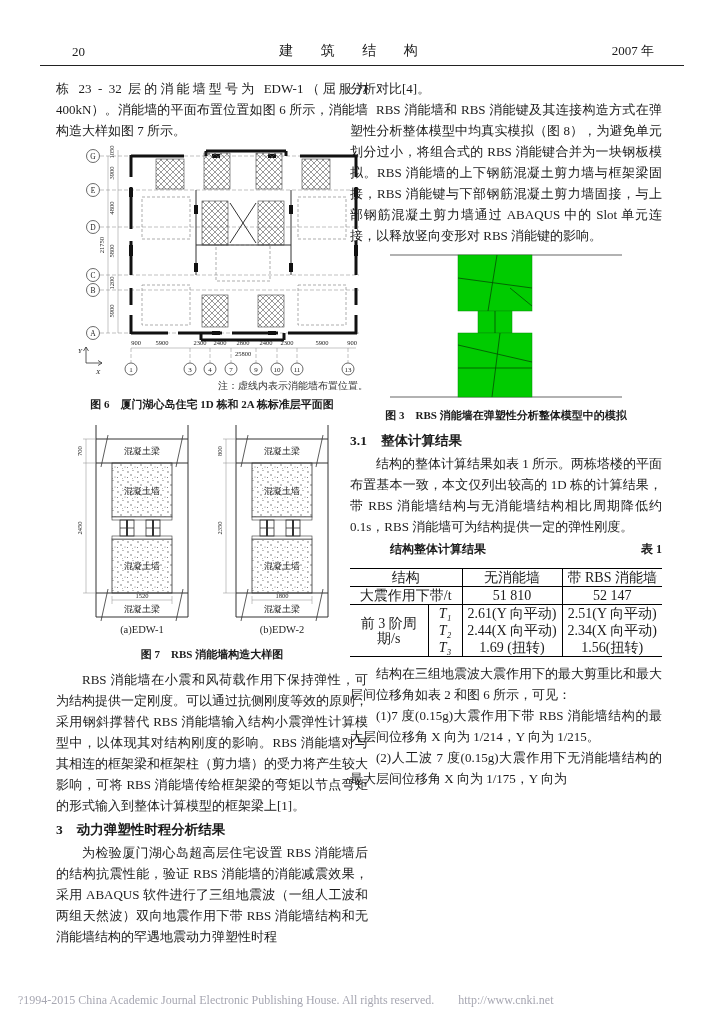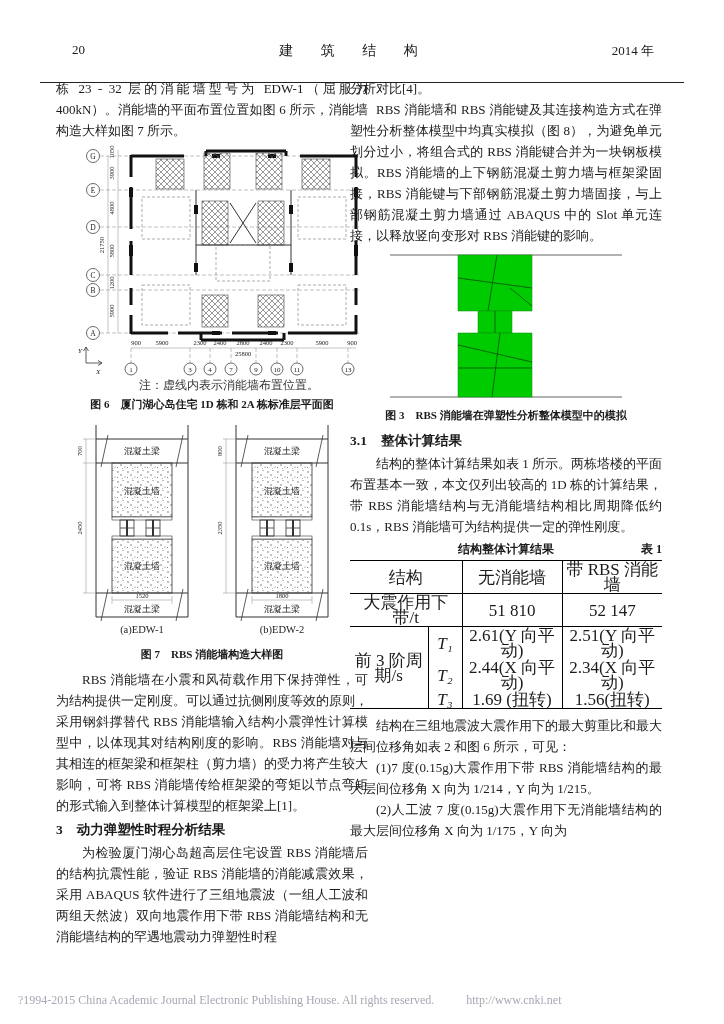--- a/index.html
+++ b/index.html
@@ -3,63 +3,63 @@
 <meta charset="utf-8">
 <style>
   html,body { margin:0; padding:0; }
   body {
     width:724px; height:1024px; position:relative; background:#ffffff;
     font-family:"Liberation Serif","DejaVu Serif",serif; color:#1b1b1b;
     overflow:hidden;
   }
   .header {
     position:absolute; top:42px; left:40px; width:644px;
-    border-bottom:1.5px solid #222; padding-bottom:22px;
-    display:flex; justify-content:space-between; align-items:flex-start;
+    border-bottom:1.5px solid #222; padding-bottom:5px;
+    display:flex; justify-content:space-between; align-items:flex-end;
     font-size:13px;
   }
   .header .pgnum { margin-left:32px; }
   .header .jtitle { letter-spacing:12px; font-size:14px; text-indent:12px; }
   .header .yr { margin-right:30px; }
   .col { position:absolute; top:72px; width:312px; font-size:13px; line-height:21px; text-align:justify; }
   .col-left { left:56px; }
   .col-right { left:350px; }
   .para { margin:0; text-indent:2em; }
   .para.noindent { text-indent:0; }
   .para.first { margin-top:6px; }
   .fig { margin-top:4px; text-align:center; }
   .fig svg { display:block; }
-  .fignote { font-size:12px; line-height:11px; text-align:center; margin:1px 0 0 34px; color:#333; }
+  .fignote { font-size:10px; line-height:11px; text-align:right; margin:1px 0 0 34px; color:#333; }
   .figcap { font-size:11px; font-weight:bold; line-height:18px; margin:4px 0 6px 0; text-align:center; text-indent:0; }
   .sechead { font-weight:bold; font-size:13.5px; margin:3px 0 2px 0; text-indent:0; }
   .sechead .num { margin-right:14px; }
   .tblblock { margin-top:4px; }
   .tbltitle { display:flex; justify-content:space-between; font-size:12px; font-weight:bold; line-height:17px; }
-  .tbltitle .t { flex:1; text-align:center; padding-left:40px; }
+  .tbltitle .t { flex:1; text-align:left; padding-left:40px; }
   .tbltitle .lbl { width:40px; text-align:right; }
-  table.tbl { border-collapse:collapse; width:100%; font-size:17px; margin-top:2px;
+  table.tbl { border-collapse:collapse; width:100%; font-size:14px; margin-top:10px;
     border-top:1.6px solid #000; border-bottom:1.6px solid #000; }
   table.tbl td { text-align:center; padding:1px 2px; line-height:15px; }
   tr.hline td { border-bottom:1px solid #000; }
   td.vl { border-left:1px solid #000; }
   .tvar { font-style:italic; }
   .footer {
     position:absolute; left:18px; bottom:16px; width:700px;
     font-size:12px; color:#a7a7b2; font-family:"Liberation Serif","DejaVu Serif",serif;
   }
-  .footer .url { margin-left:32px; }
+  .footer .url { margin-left:24px; }
   svg text { font-family:"Liberation Serif","DejaVu Serif",serif; fill:#222; }
 </style>
 </head>
 <body>
 
 <div class="header">
   <span class="pgnum">20</span>
   <span class="jtitle">建 筑 结 构</span>
-  <span class="yr">2014 年</span>
+  <span class="yr">2007 年</span>
 </div>
 
 <div class="col col-left">
 
   <p class="para noindent first">栋 23 - 32 层的消能墙型号为 EDW-1（屈服力400kN）。消能墙的平面布置位置如图 6 所示，消能墙构造大样如图 7 所示。</p>
 
   <div class="fig">
     <svg width="312" height="234" viewBox="0 0 312 234">
       <defs>
         <pattern id="xh6" width="6" height="6" patternUnits="userSpaceOnUse">

